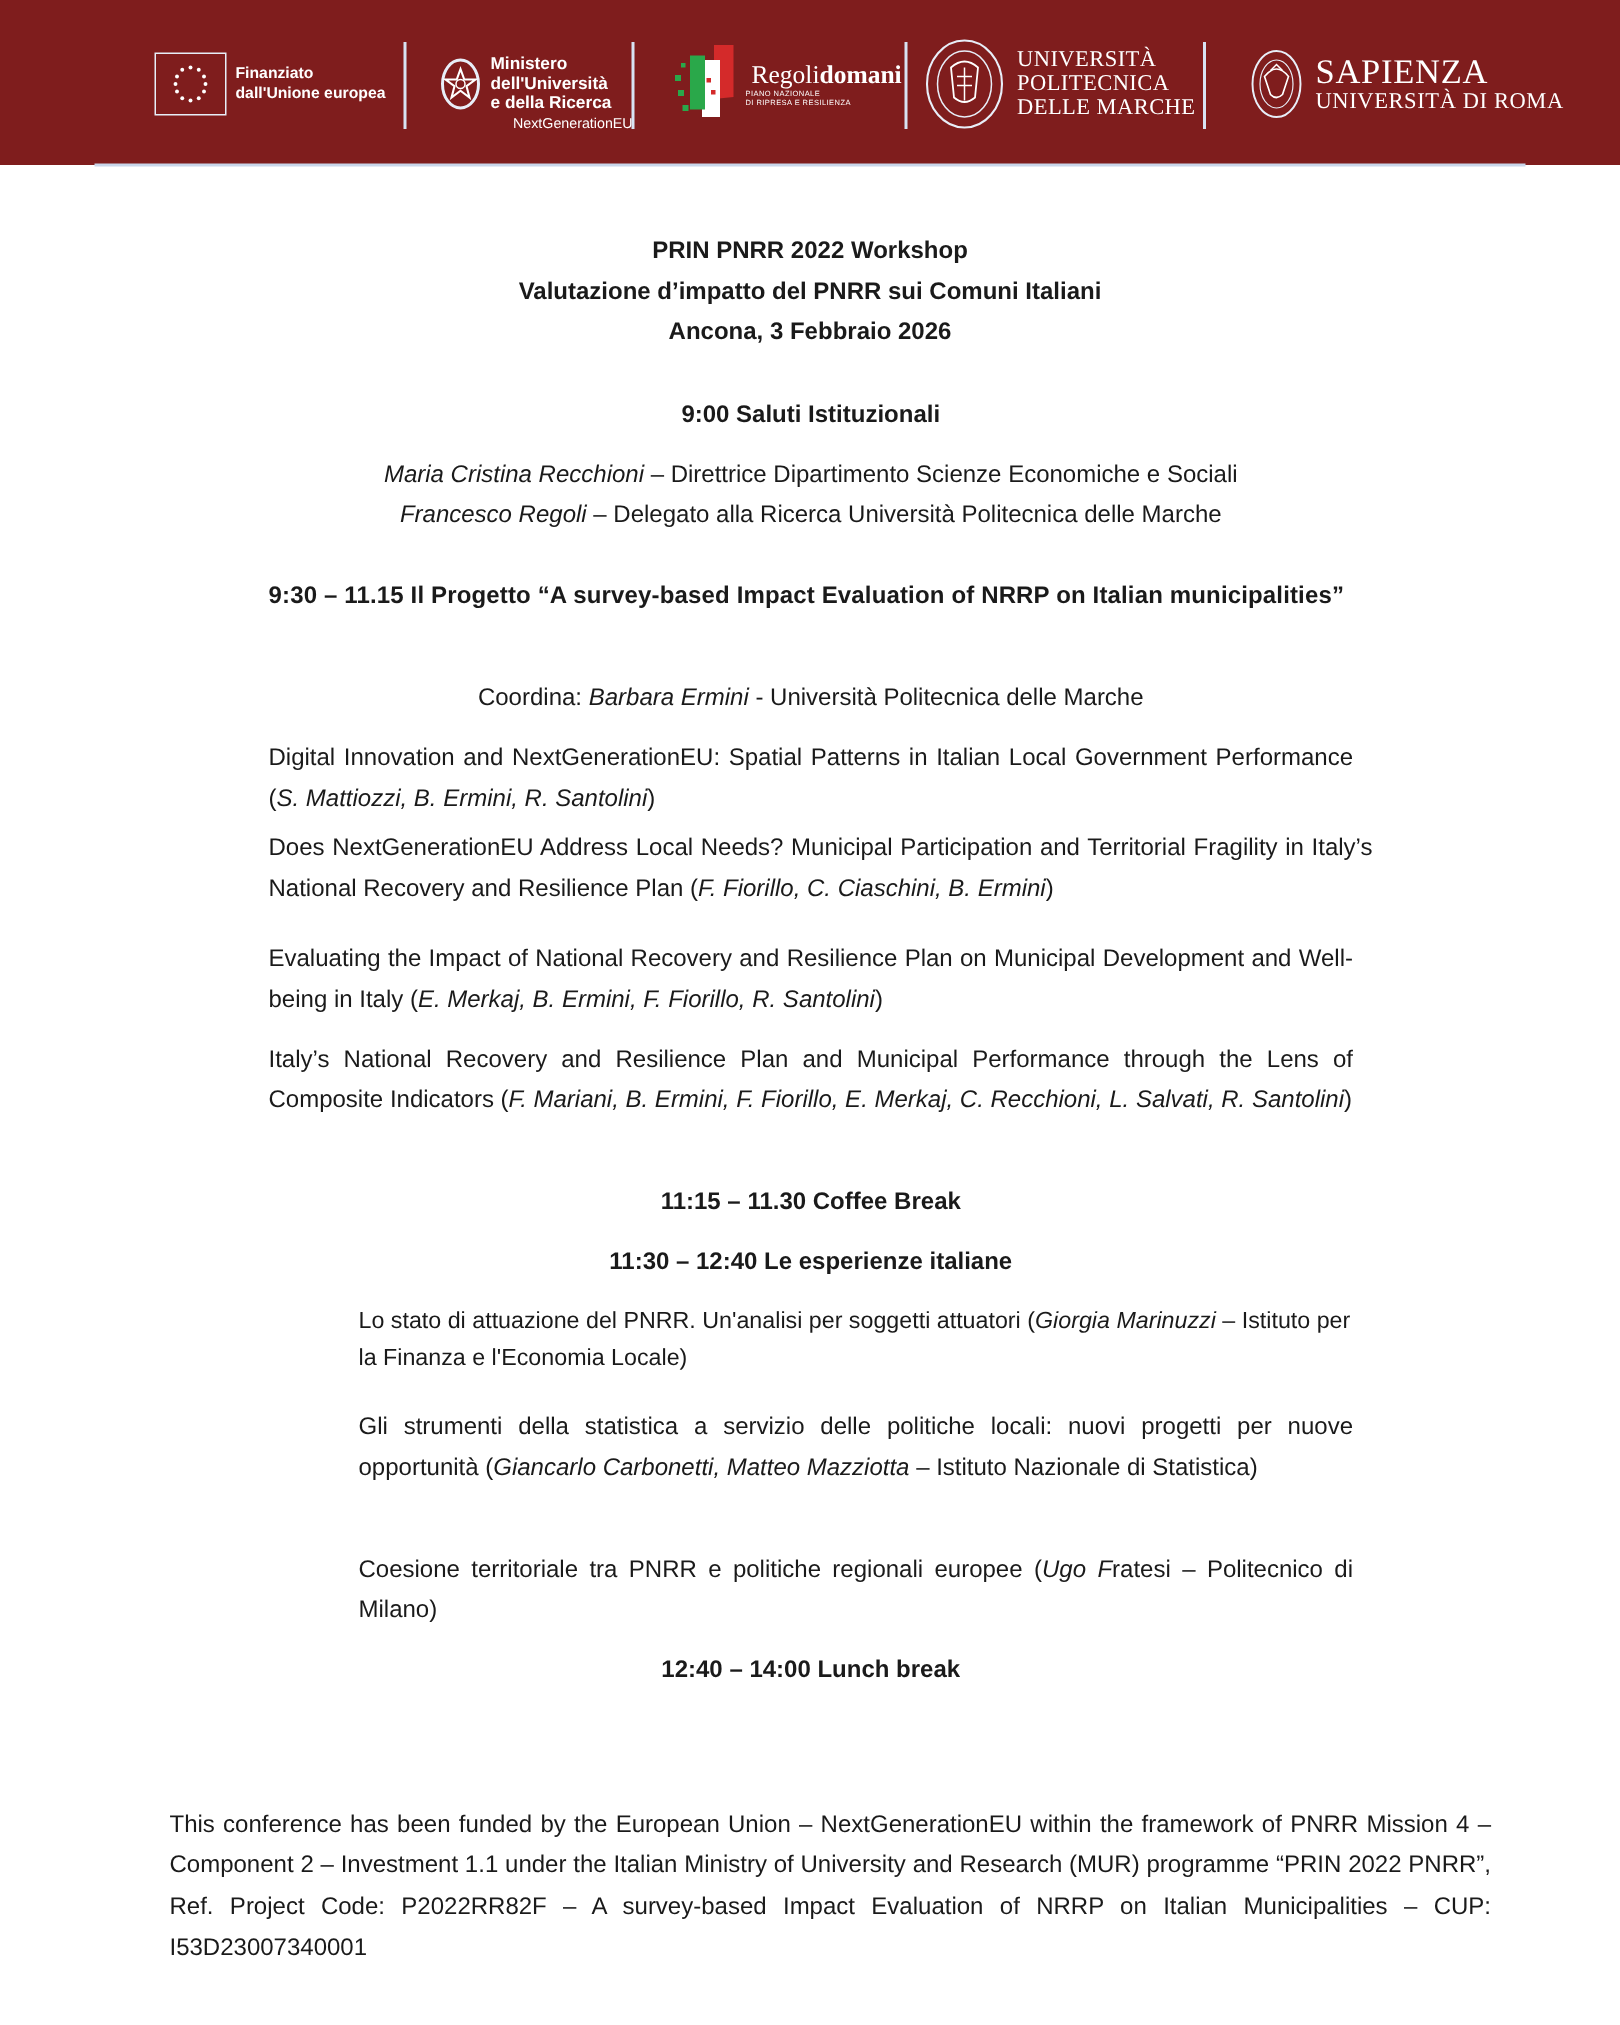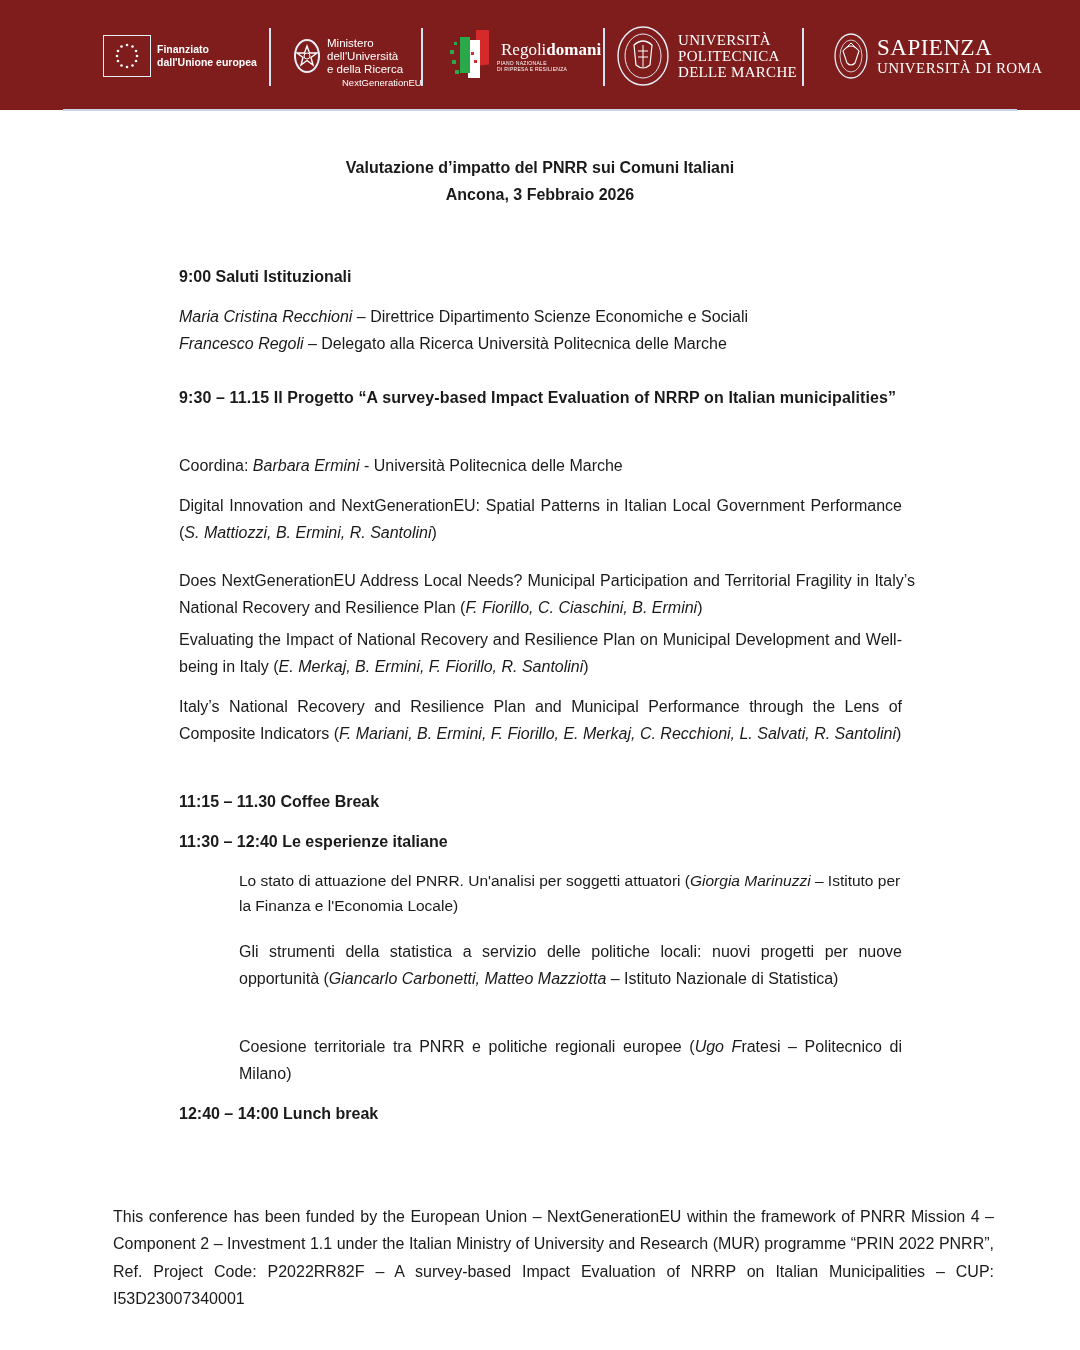--- a/index.html
+++ b/index.html
@@ -6,32 +6,32 @@
   body { width:1080px; height:1350px; background:#ffffff; position:relative; overflow:hidden;
          font-family:"Liberation Sans", sans-serif; color:#1a1a1a; }
   .banner { position:absolute; left:0; top:0; width:1080px; height:110px; background:#7f1d1d; }
   .banner-underline { position:absolute; left:63px; top:109px; width:954px; height:2px; background:#c9d6ea; }
   .logo { position:absolute; top:24px; height:64px; display:flex; align-items:center; color:#fff; }
   .sep { position:absolute; top:28px; width:2px; height:58px; background:#d8e3f3; }
   .eu-flag { width:46px; height:40px; border:1.5px solid #e8eef8; position:relative; margin-right:6px; }
   .eu-flag svg { position:absolute; left:0; top:0; }
   .logo-text { font-size:10.5px; line-height:13px; font-weight:bold; }
   .logo-text .sub { font-weight:normal; font-size:9.5px; }
-  .mur-text { font-size:11.5px; line-height:13px; font-weight:normal; margin-left:6px; }
+  .mur-text { font-size:11.5px; line-height:13px; font-weight:bold; margin-left:6px; }
   .id-text { font-family:"Liberation Serif", serif; font-size:17px; margin-left:4px; }
   .id-text b { font-weight:bold; }
   .id-sub { font-size:5px; line-height:6px; letter-spacing:0.3px; }
   .univpm-text { font-family:"Liberation Serif", serif; font-size:15px; line-height:16px; margin-left:8px; letter-spacing:0.3px; }
   .sap-text { font-family:"Liberation Serif", serif; margin-left:8px; }
   .sap-text .big { font-size:23px; letter-spacing:0.5px; line-height:24px; }
   .sap-text .small { font-size:15px; letter-spacing:0.4px; }
 
   .title { position:absolute; left:0; width:1080px; text-align:center; font-weight:bold; font-size:16px; line-height:27px; top:154px; }
   .title div { margin:0; }
-  .content { position:absolute; left:179px; width:723px; font-size:16px; line-height:27px; }
+  .content { position:absolute; left:179px; width:723px; font-size:16px; line-height:27px;text-align:center; }
   .content p { margin:0; }
   .h { font-weight:bold; }
   .j { text-align:justify; }
   .sub { position:absolute; left:239px; width:663px; font-size:16px; line-height:27px; }
   .sub p { margin:0; }
   .footer { position:absolute; left:113px; width:881px; top:1203px; font-size:16px; line-height:27.3px; text-align:justify; color:#1a1a1a; }
   i { font-style:italic; }
 </style>
 </head>
 <body>
@@ -123,40 +123,41 @@
     </svg>
     <div class="sap-text">
       <div class="big">SAPIENZA</div>
       <div class="small">UNIVERSITÀ DI ROMA</div>
     </div>
   </div>
 </div>
 <div class="banner-underline"></div>
 
 <div class="title">
+  <div>PRIN PNRR 2022 Workshop</div>
   <div>Valutazione d’impatto del PNRR sui Comuni Italiani</div>
   <div>Ancona, 3 Febbraio 2026</div>
 </div>
 
 <div class="content" style="top:263px;">
   <p class="h">9:00 Saluti Istituzionali</p>
 </div>
 <div class="content" style="top:303px;">
   <p><i>Maria Cristina Recchioni</i><span> – Direttrice Dipartimento Scienze Economiche e Sociali</span></p>
   <p><i>Francesco Regoli</i><span> – Delegato alla Ricerca Università Politecnica delle Marche</span></p>
 </div>
 
 <div class="content j h" style="top:384px; letter-spacing:0.1px;">9:30 – 11.15 Il Progetto “A survey-based Impact Evaluation of NRRP on Italian municipalities”</div>
 <div class="content" style="top:452px;">
   <p><span>Coordina: </span><i>Barbara Ermini</i><span> - Università Politecnica delle Marche</span></p>
 </div>
 <div class="content j" style="top:492px;">
   <p><span>Digital Innovation and NextGenerationEU: Spatial Patterns in Italian Local Government Performance (</span><i>S. Mattiozzi, B. Ermini, R. Santolini</i><span>)</span></p>
 </div>
-<div class="content j" style="top:567px; width:736px;">
+<div class="content j" style="top:552px; width:736px;">
   <p><span>Does NextGenerationEU Address Local Needs?  Municipal Participation and Territorial Fragility in Italy’s National Recovery and Resilience Plan  (</span><i>F. Fiorillo, C. Ciaschini, B. Ermini</i><span>)</span></p>
 </div>
 <div class="content j" style="top:626px;">
   <p><span>Evaluating the Impact of National Recovery and Resilience Plan on Municipal Development and Well-being in Italy (</span><i>E. Merkaj, B. Ermini, F. Fiorillo, R. Santolini</i><span>)</span></p>
 </div>
 <div class="content j" style="top:693px;">
   <p><span>Italy’s National Recovery and Resilience Plan and Municipal Performance through the Lens of Composite Indicators (</span><i>F. Mariani, B. Ermini, F. Fiorillo, E. Merkaj, C. Recchioni, L. Salvati, R. Santolini</i><span>)</span></p>
 </div>
 
 <div class="content h" style="top:788px;">11:15 – 11.30 Coffee Break</div>

